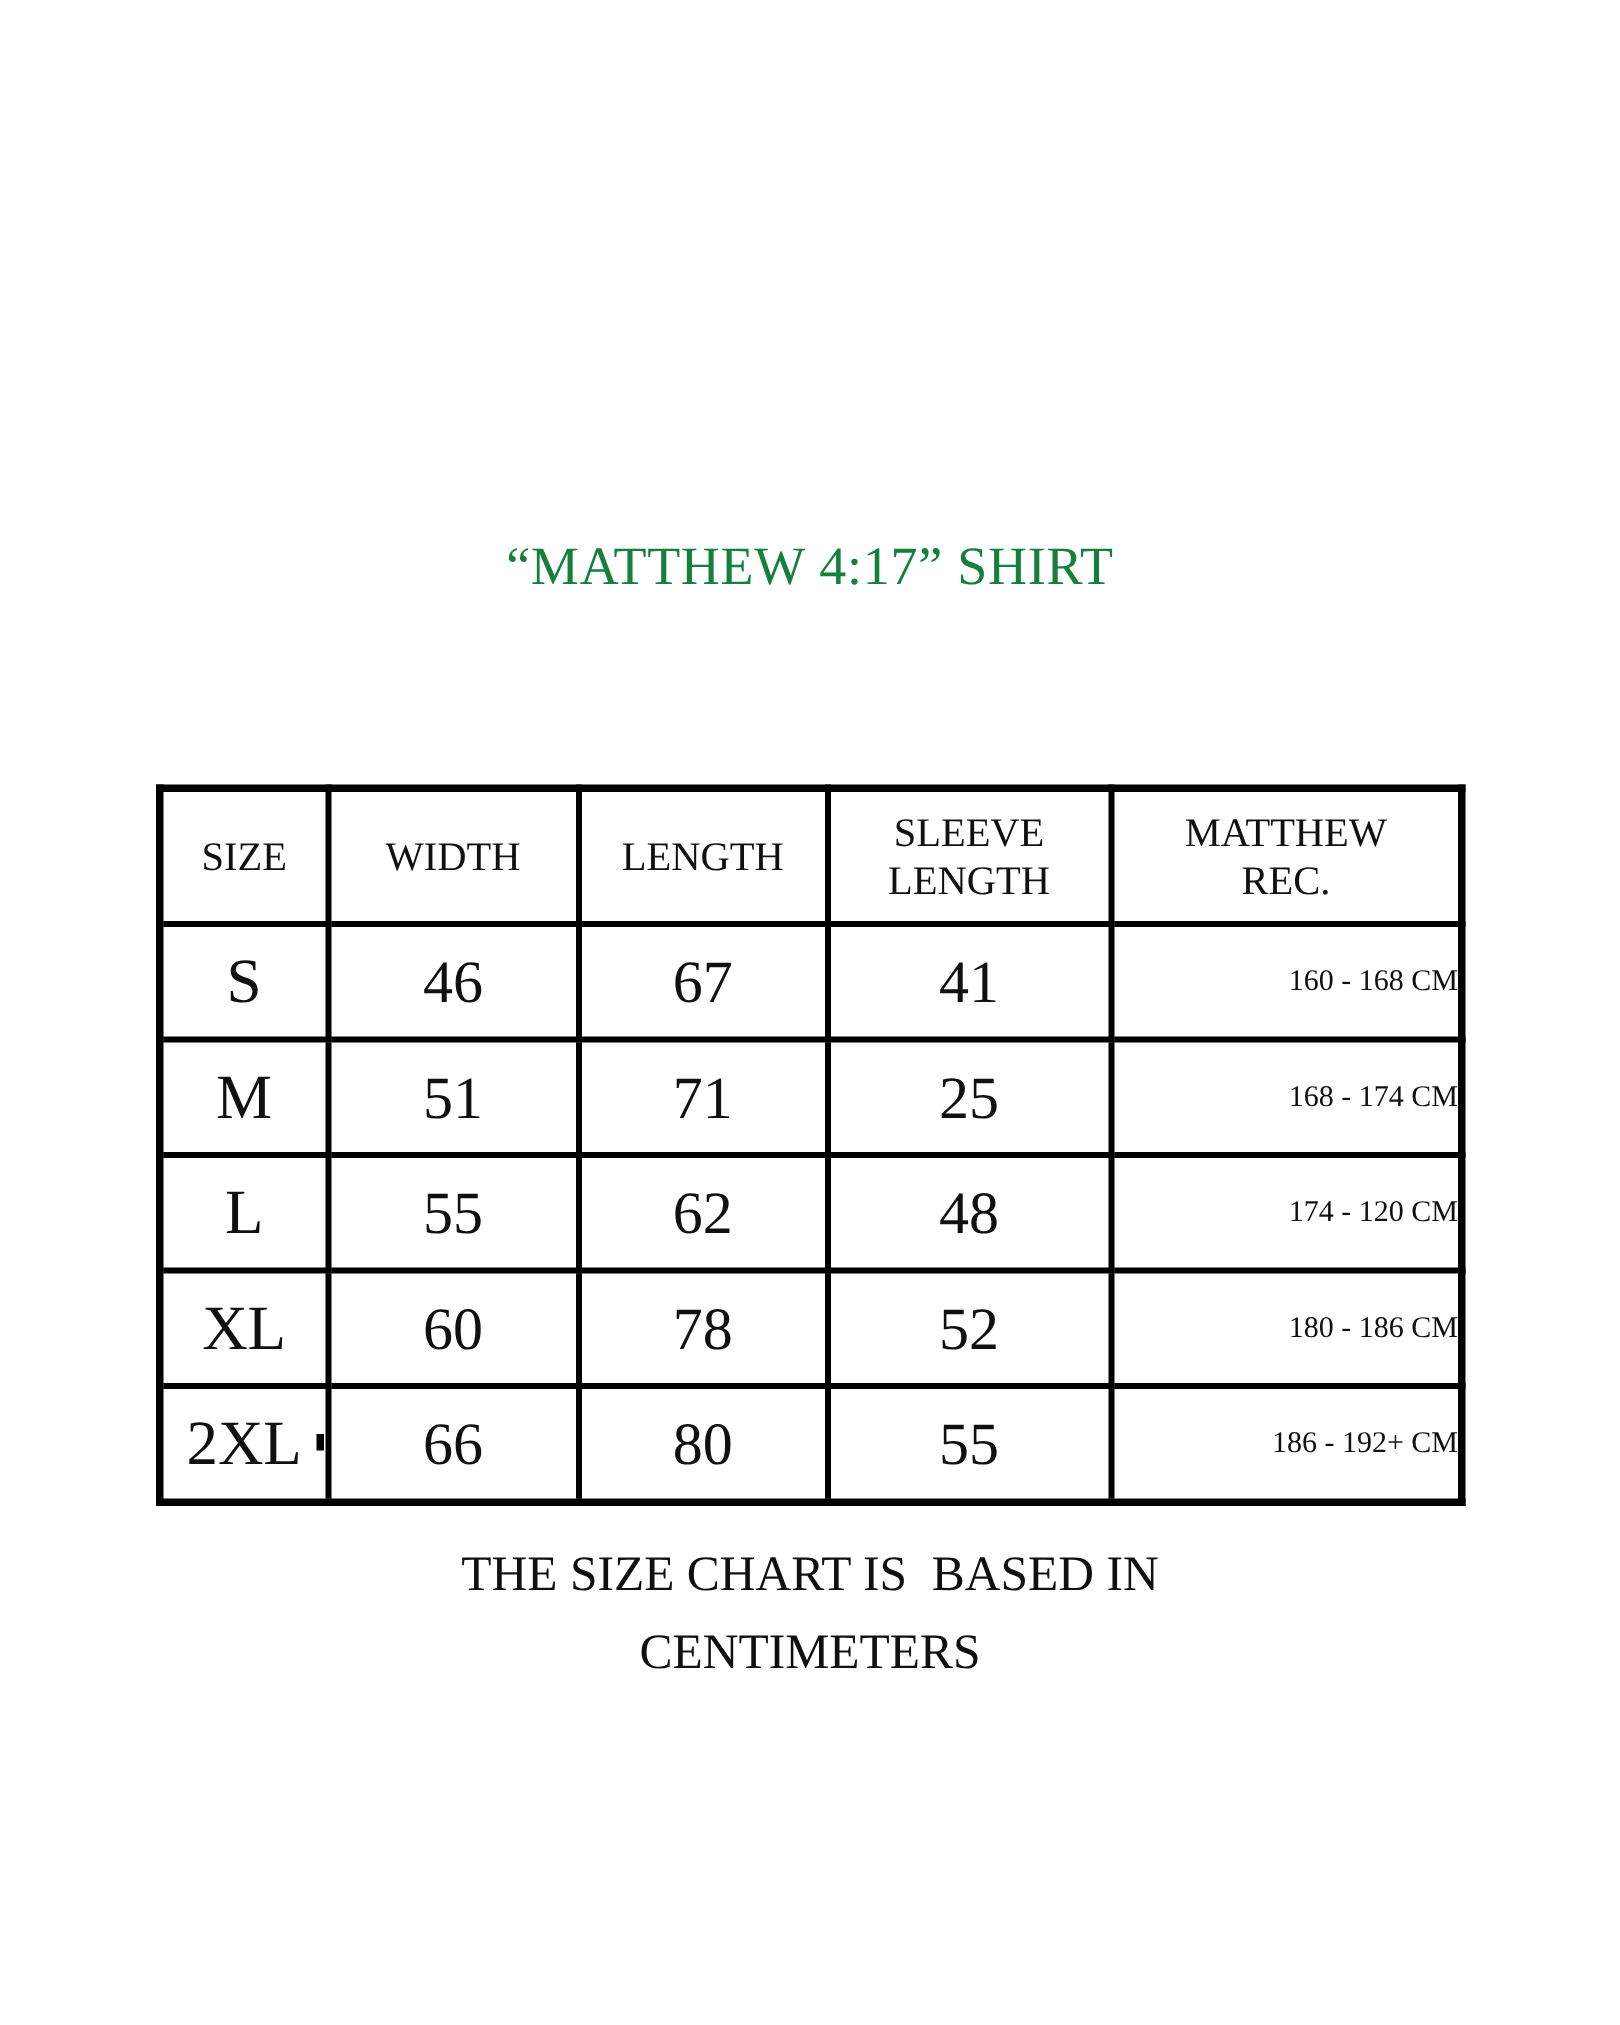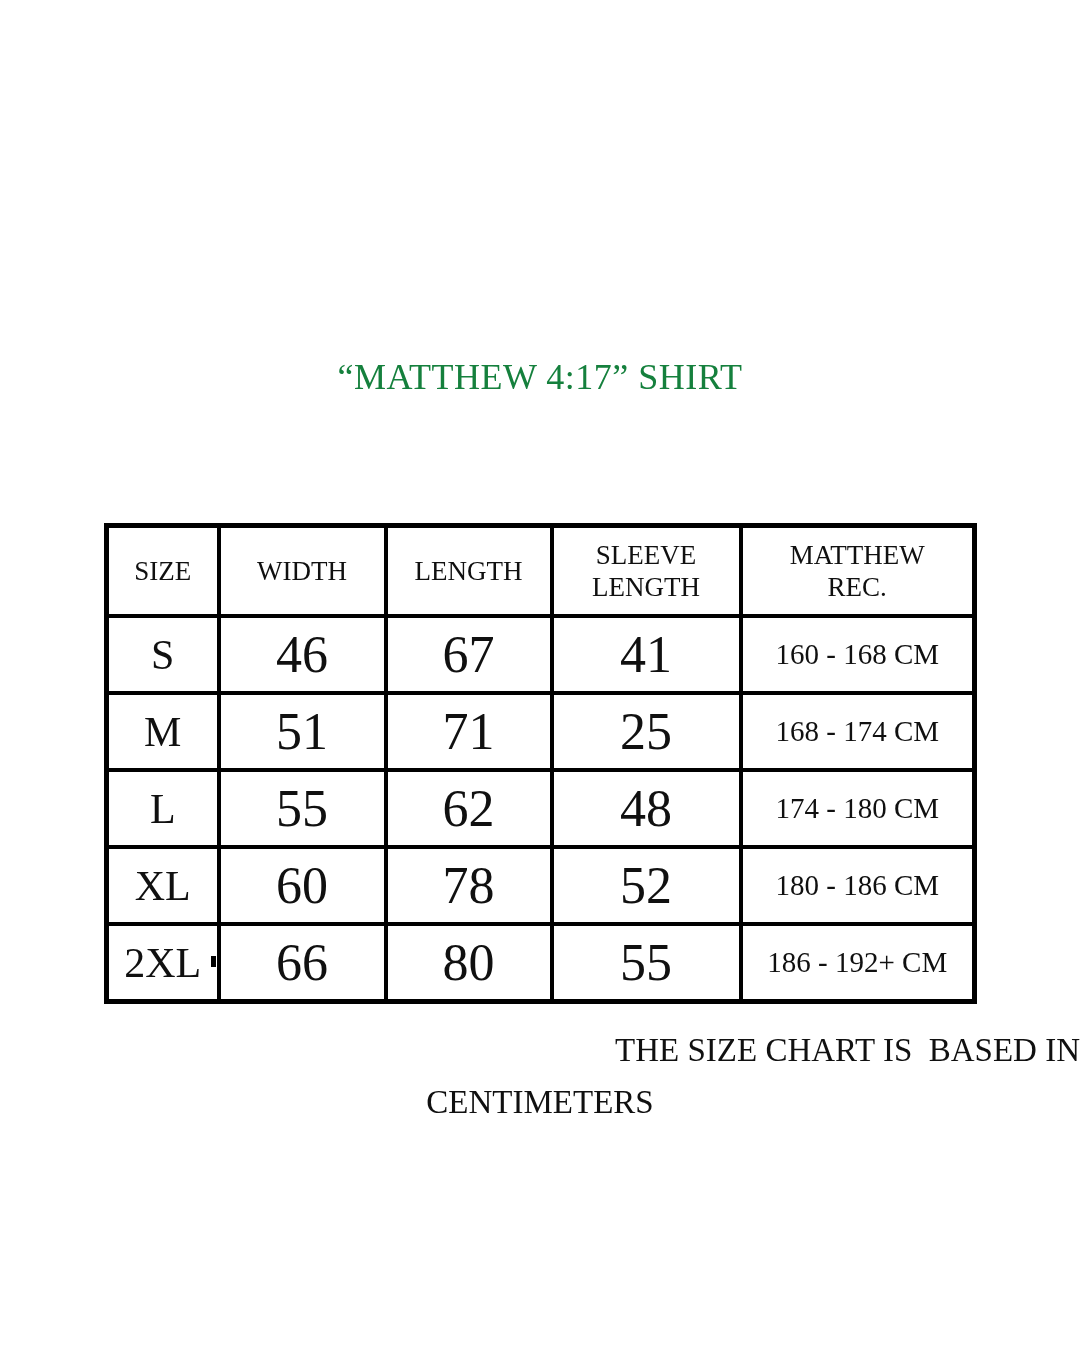--- a/index.html
+++ b/index.html
@@ -47,27 +47,28 @@
   }
   .size-table th {
     height: 86px;
     font-size: 27px;
     font-weight: 400;
     line-height: 1.2;
     white-space: pre-line;
   }
   .size-table td {
     height: 73px;
-    font-size: 52px;
+    font-size: 40px;
   }
   .size-table td.col-size {
     font-size: 42px;
   }
   .size-table td.col-height {
-    font-size: 29px;
+    font-size: 20px;
+    text-align: right;
   }
   .border-artifact {
     position: absolute;
     left: 211px;
     top: 956px;
     width: 5px;
     height: 11px;
     background: #000000;
   }
   .footer {
@@ -75,21 +76,20 @@
     top: 1024px;
     left: 0;
     width: 100%;
     text-align: center;
     font-size: 33px;
     line-height: 52px;
     color: #101010;
   }
   .footer .line1 {
     white-space: pre-wrap;
-    text-align: right;
   }
 </style>
 </head>
 <body>
 
 <div class="page">
 
   <h1 class="title">“MATTHEW 4:17” SHIRT</h1>
 
   <table class="size-table">
@@ -124,21 +124,21 @@
         <td class="col-num">51</td>
         <td class="col-num">71</td>
         <td class="col-num">25</td>
         <td class="col-height">168 - 174 CM</td>
       </tr>
       <tr>
         <td class="col-size">L</td>
         <td class="col-num">55</td>
         <td class="col-num">62</td>
         <td class="col-num">48</td>
-        <td class="col-height">174 - 180 CM</td>
+        <td class="col-height">174 - 120 CM</td>
       </tr>
       <tr>
         <td class="col-size">XL</td>
         <td class="col-num">60</td>
         <td class="col-num">78</td>
         <td class="col-num">52</td>
         <td class="col-height">180 - 186 CM</td>
       </tr>
       <tr>
         <td class="col-size">2XL</td>

